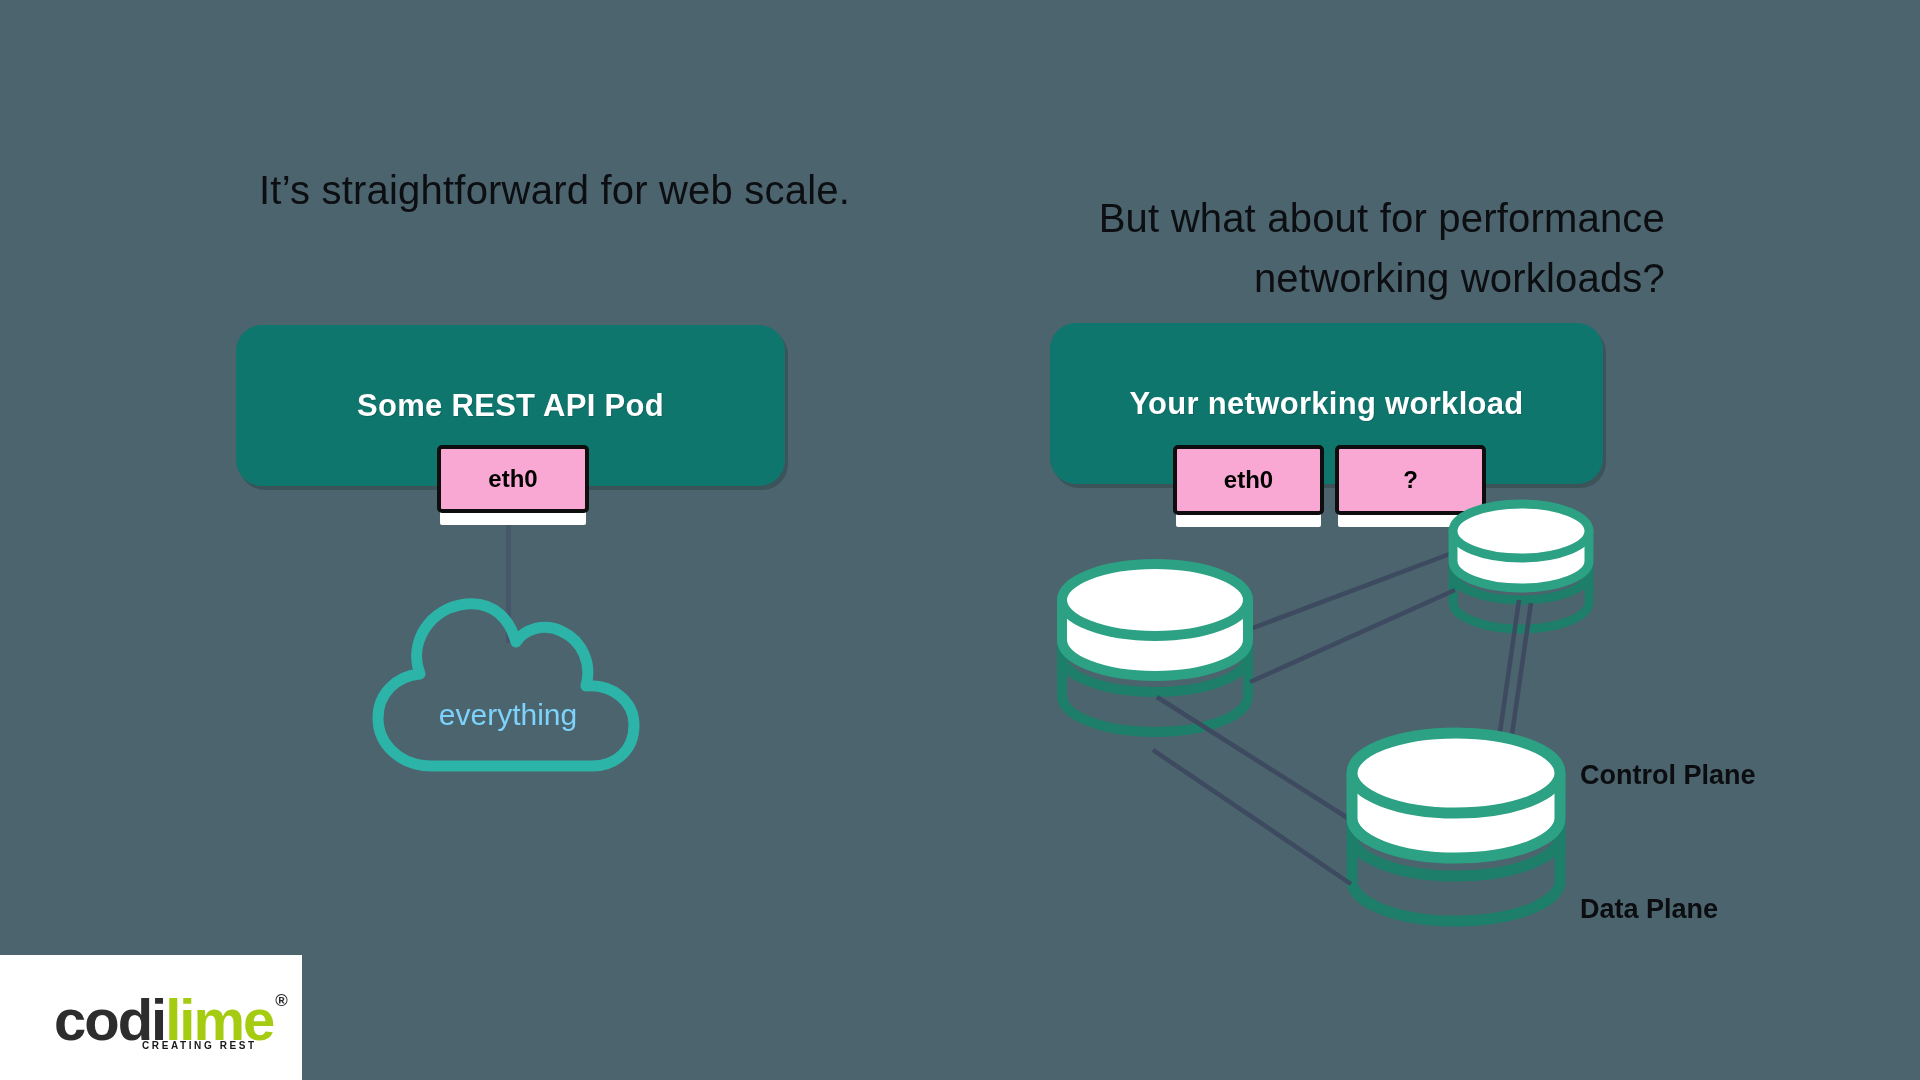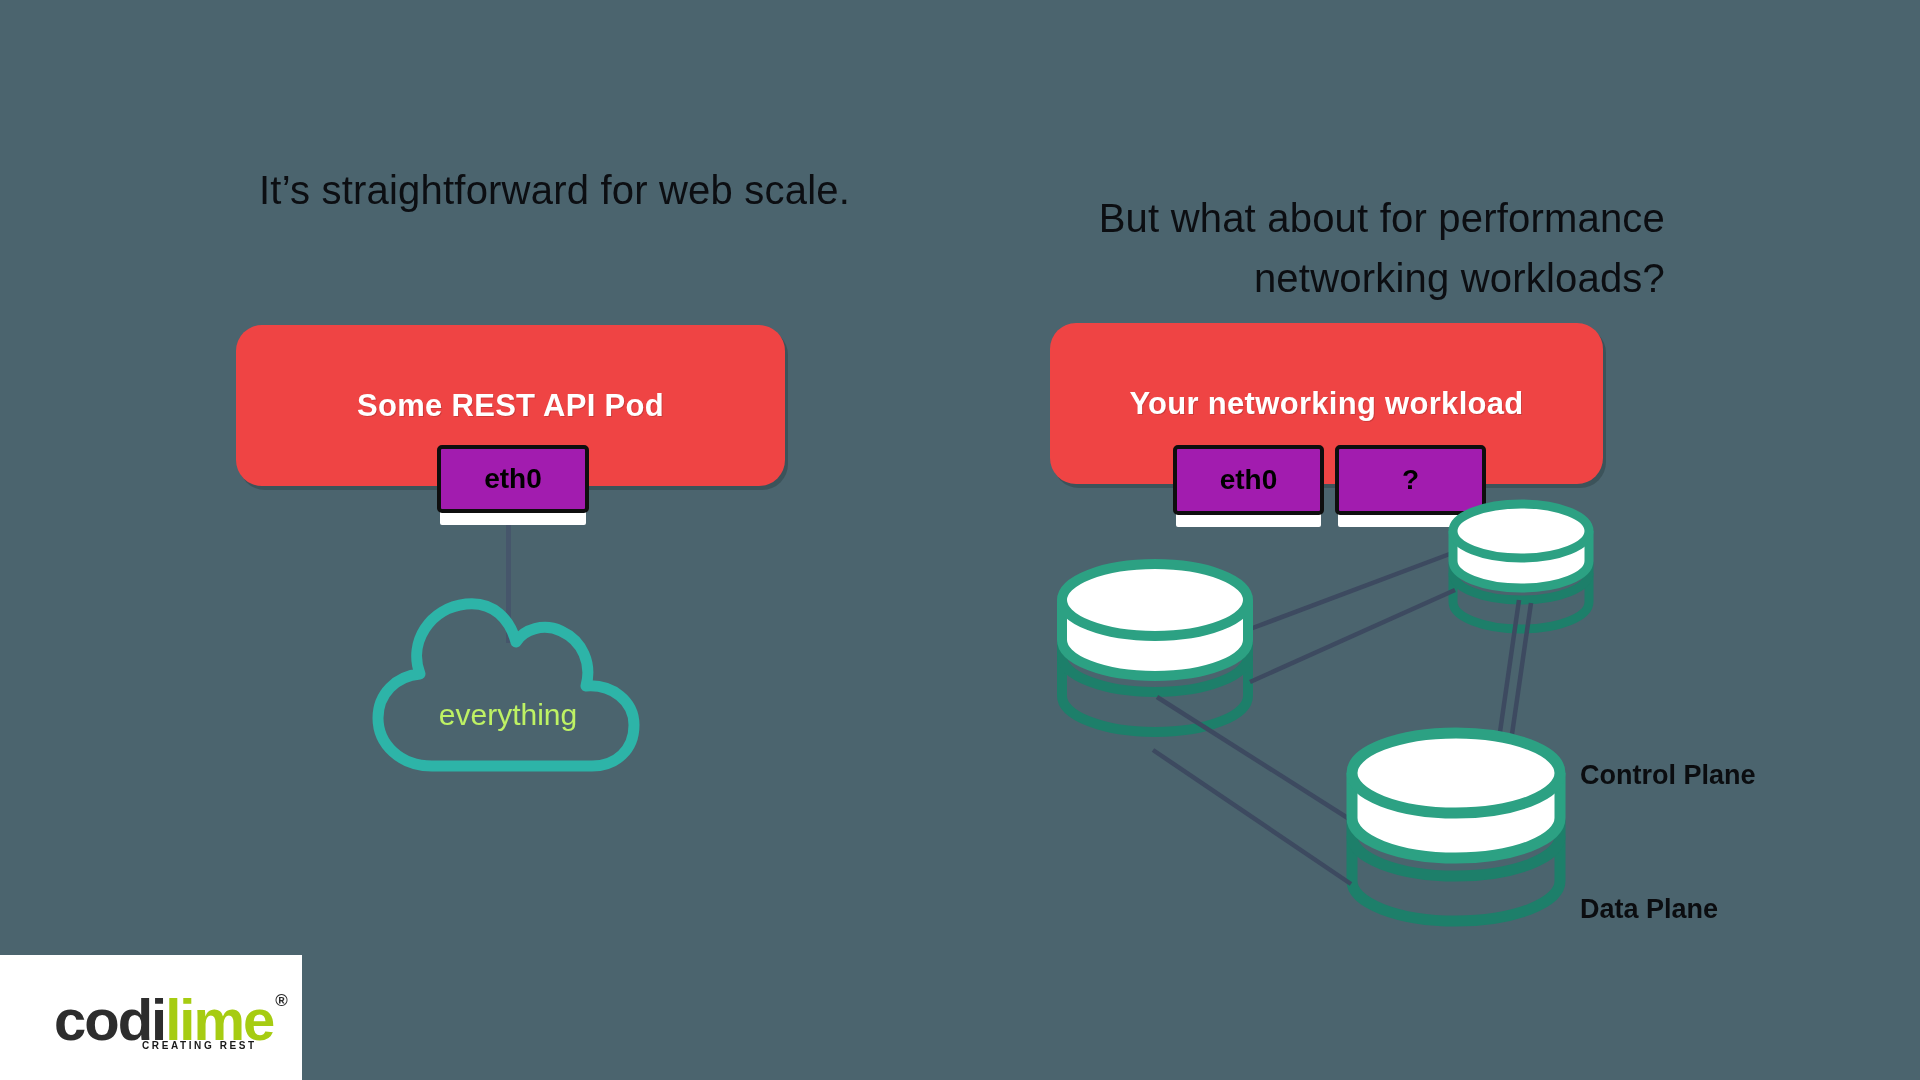--- a/index.html
+++ b/index.html
@@ -9,49 +9,49 @@
     font-family:"Liberation Sans", sans-serif;
   }
   .title {
     position:absolute; text-align:right; color:#0c0e12;
     font-size:40px; line-height:60px; letter-spacing:0.2px;
   }
   .title-left  { left:170px; top:160px; width:680px; }
   .title-right { left:985px; top:160px; width:680px;margin-top:28px; }
 
   .pod-box {
-    position:absolute; height:161px; background:#ef4444; border-radius:26px;
+    position:absolute; height:161px; background:#0f766e; border-radius:26px;
     box-shadow:3px 4px 0 rgba(8,24,24,0.22);
     display:flex; align-items:center; justify-content:center;
   }
   .pod-box-left  { left:236px;  top:325px; width:549px; }
   .pod-box-right { left:1050px; top:323px; width:553px; }
   .pod-label {
     color:#ffffff; font-weight:bold; font-size:31px; letter-spacing:0.3px;
     text-shadow:1px 1px 0 rgba(0,0,0,0.15);
   }
 
   .if-box {
-    position:absolute; background:#a21caf; border:4px solid #0e0e0e; border-radius:5px;
+    position:absolute; background:#f9a8d4; border:4px solid #0e0e0e; border-radius:5px;
     box-shadow:0 15px 0 -3px #ffffff;
     display:flex; align-items:center; justify-content:center;
-    font-weight:bold; font-size:28px; color:#000000;
+    font-weight:bold; font-size:24px; color:#000000;
   }
   .if-box-left   { left:437px;  top:445px; width:144px; height:60px; }
   .if-box-eth0-r { left:1173px; top:445px; width:143px; height:62px; }
   .if-box-q      { left:1335px; top:445px; width:143px; height:62px; }
 
   .drop-line {
     position:absolute; left:506px; top:498px; width:5px; height:145px;
     background:#46566b;
   }
   .cloud-svg { position:absolute; left:368px; top:594px; width:296px; height:186px; }
   .cloud-label {
     position:absolute; left:378px; top:698px; width:260px; text-align:center;
-    font-size:30px; color:#bef264;
+    font-size:30px; color:#7dd3fc;
   }
 
   .net-svg { position:absolute; left:1020px; top:470px; width:660px; height:500px; }
 
   .plane-label {
     position:absolute; left:1580px; font-weight:bold; font-size:27px; color:#0b0d10;
     white-space:nowrap;
   }
   .plane-label-control { top:760px; }
   .plane-label-data    { top:849px;margin-top:45px; }

